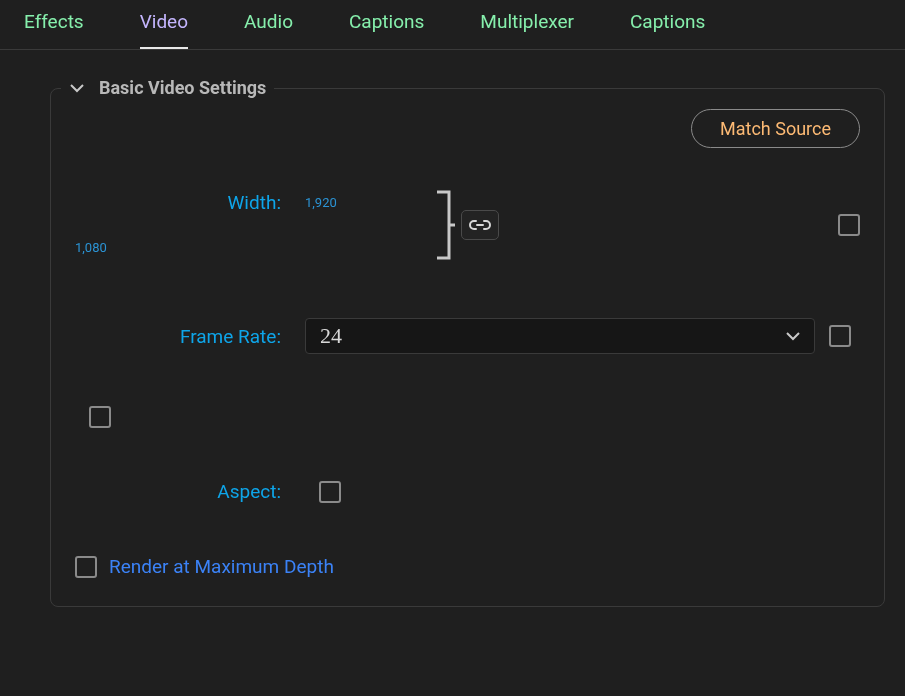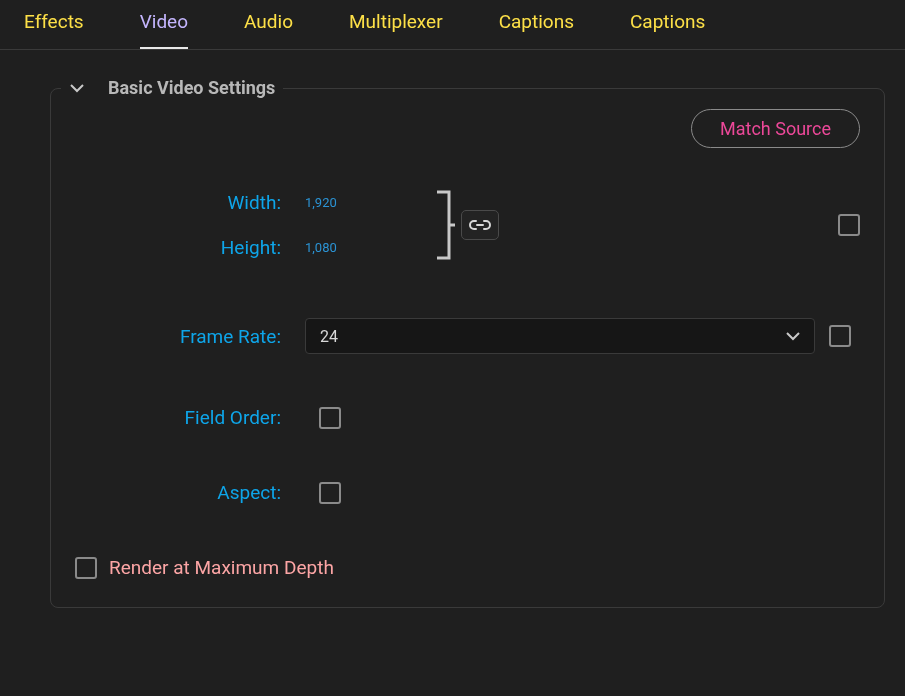--- a/index.html
+++ b/index.html
@@ -19,21 +19,21 @@
       display: flex;
       align-items: center;
       height: 50px;
       border-bottom: 1px solid #3a3a3a;
       padding-left: 24px;
       gap: 56px;
       background: #1f1f1f;
     }
     .tab {
       font-size: 19px;
-      color: #fde047;
+      color: #86efac;
       cursor: pointer;
       padding-bottom: 4px;
       border-bottom: 2px solid transparent;
       height: 50px;
       display: flex;
       align-items: center;
       position: relative;
     }
     .tab.active {
       color: #c4b5fd;
@@ -70,31 +70,31 @@
       position: relative;
     }
     .panel-header-overlay {
       position: absolute;
       top: -12px;
       left: 10px;
       background: #1f1f1f;
       padding: 0 8px;
       display: flex;
       align-items: center;
-      gap: 23px;
+      gap: 14px;
     }
     .match-source-row {
       display: flex;
       justify-content: flex-end;
       margin-bottom: 32px;
     }
     .match-source-btn {
       border: 1.5px solid #8a8a8a;
       background: transparent;
-      color: #ec4899;
+      color: #fdba74;
       font-size: 18px;
       padding: 8px 28px;
       border-radius: 22px;
       cursor: pointer;
     }
     .wh-section {
       display: flex;
       align-items: center;
       margin-bottom: 48px;
       position: relative;
@@ -157,22 +157,23 @@
       background: #161616;
       border: 1px solid #3a3a3a;
       border-radius: 4px;
       display: flex;
       align-items: center;
       justify-content: space-between;
       padding: 0 14px;
       cursor: pointer;
     }
     .dropdown-text {
-      font-size: 16px;
+      font-size: 22px;
       color: #d8d8d8;
+      font-family: Liberation Serif, serif;
     }
     .dropdown-chevron {
       width: 14px;
       height: 14px;
     }
     .checkbox {
       width: 22px;
       height: 22px;
       border: 2px solid #8a8a8a;
       border-radius: 3px;
@@ -182,32 +183,32 @@
     }
     .render-row {
       display: flex;
       align-items: center;
       gap: 12px;
       margin-top: 8px;
       margin-left: 0;
     }
     .render-label {
       font-size: 19px;
-      color: #fca5a5;
+      color: #3b82f6;
     }
   </style>
 </head>
 <body>
 
 <div class="tabs">
   <div class="tab">Effects</div>
   <div class="tab active">Video</div>
   <div class="tab">Audio</div>
+  <div class="tab">Captions</div>
   <div class="tab">Multiplexer</div>
-  <div class="tab">Captions</div>
   <div class="tab">Captions</div>
 </div>
 
 <div class="content">
   <div class="panel">
     <div class="panel-header-overlay">
       <span class="chevron">
         <svg width="14" height="10" viewBox="0 0 14 10">
             <path d="M1 2 L7 8 L13 2" stroke="#c8c8c8" stroke-width="2" fill="none"></path>
           </svg>
@@ -219,21 +220,20 @@
       <button class="match-source-btn">Match Source</button>
     </div>
 
     <div class="wh-section">
       <div style="flex:1">
         <div class="wh-row">
           <div class="label">Width:</div>
           <div class="value-blue">1,920</div>
         </div>
         <div class="wh-row">
-          <div class="label">Height:</div>
           <div class="value-blue">1,080</div>
         </div>
       </div>
       <div class="bracket-link">
         <svg class="bracket-svg" width="20" height="74" viewBox="0 0 20 74">
           <path d="M2 4 L14 4 L14 70 L2 70 M14 37 L20 37" stroke="#c8c8c8" stroke-width="3" fill="none"></path>
         </svg>
         <div class="link-btn">
           <svg width="22" height="14" viewBox="0 0 22 14">
             <path d="M8 7 L14 7 M7 3 L5 3 A4 4 0 0 0 5 11 L7 11 M15 3 L17 3 A4 4 0 0 1 17 11 L15 11" stroke="#d8d8d8" stroke-width="2" fill="none" stroke-linecap="round"></path>
@@ -249,21 +249,20 @@
         <span class="dropdown-text">24</span>
         <svg class="dropdown-chevron" viewBox="0 0 14 10">
             <path d="M1 2 L7 8 L13 2" stroke="#c8c8c8" stroke-width="2" fill="none"></path>
           </svg>
       </div>
       <div style="width:14px"></div>
       <div class="checkbox"></div>
     </div>
 
     <div class="field-row">
-      <div class="label">Field Order:</div>
       <div style="width:14px"></div>
       <div class="checkbox"></div>
     </div>
 
     <div class="field-row">
       <div class="label">Aspect:</div>
       <div style="width:14px"></div>
       <div class="checkbox"></div>
     </div>
 

